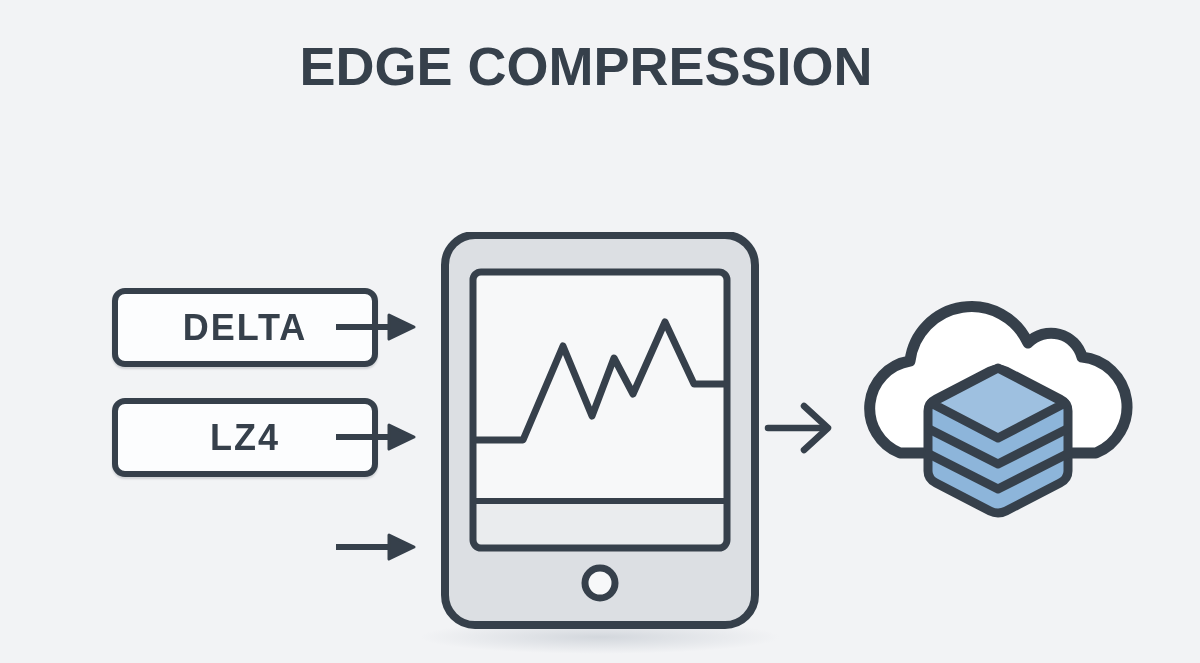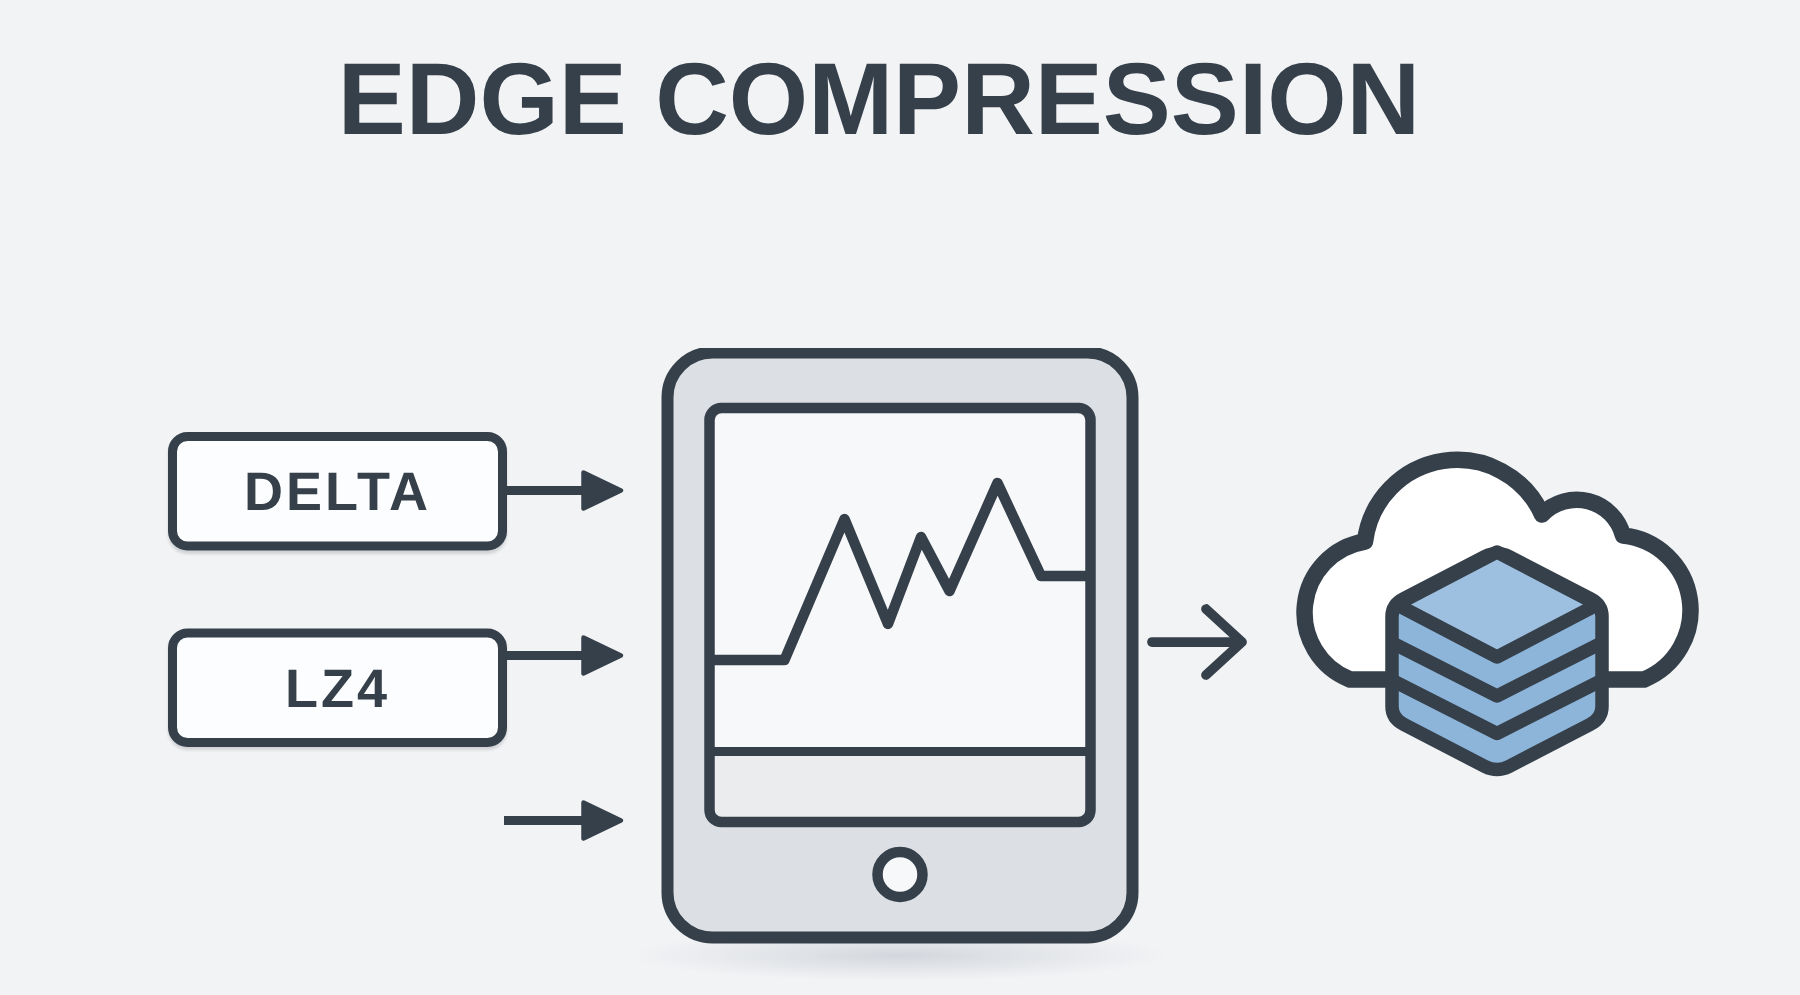--- a/index.html
+++ b/index.html
@@ -19,40 +19,40 @@
     background:var(--bg);
     font-family:"Liberation Sans","DejaVu Sans",sans-serif;
     position:relative;
   }
   .stage-canvas{position:absolute;inset:0;width:1200px;height:663px;}
 
   
   .title{
     position:absolute;top:22px;left:0;width:1128px;
     text-align:center;color:var(--ink);
-    font-size:68px;font-weight:bold;line-height:88px;
+    font-size:54px;font-weight:bold;line-height:88px;
     letter-spacing:0px;
     padding-left:44px;
   }
 
   
   .codec-box{
-    position:absolute;left:112px;width:226px;height:79px;
+    position:absolute;left:112px;width:266px;height:79px;
     background:var(--box-fill);
     border:6px solid var(--ink);
     border-radius:13px;
     display:flex;align-items:center;justify-content:center;
     box-shadow:0 2px 2px rgba(54,64,75,0.18);
     text-align:right;
   }
   .codec-box .label{
     color:var(--ink);font-size:36px;font-weight:bold;letter-spacing:2px;
   }
   .codec-box.pos-0{top:288px;}
-  .codec-box.pos-1{top:419px;}
+  .codec-box.pos-1{top:398px;}
   .codec-box.pos-2{top:508px;}
 
   .feed-arrow{position:absolute;left:336px;width:82px;height:40px;}
   .feed-arrow.pos-0{top:307px;}
   .feed-arrow.pos-1{top:417px;}
   .feed-arrow.pos-2{top:527px;}
 
   
   .device{position:absolute;left:440px;top:232px;width:320px;height:400px;}
   .device-shadow{

